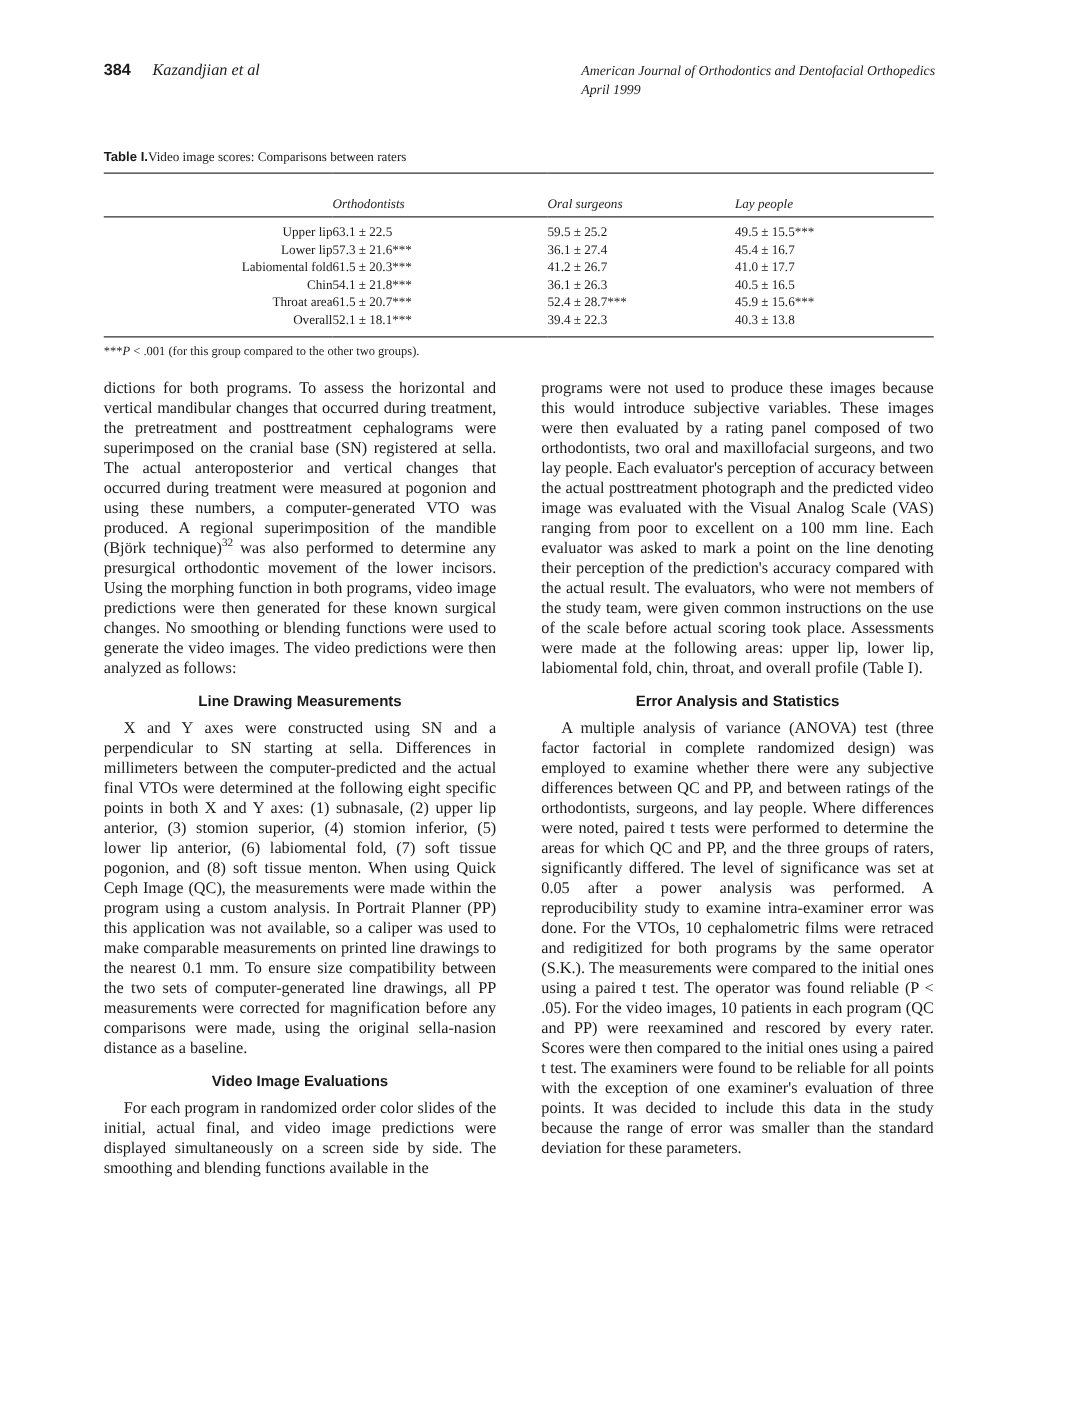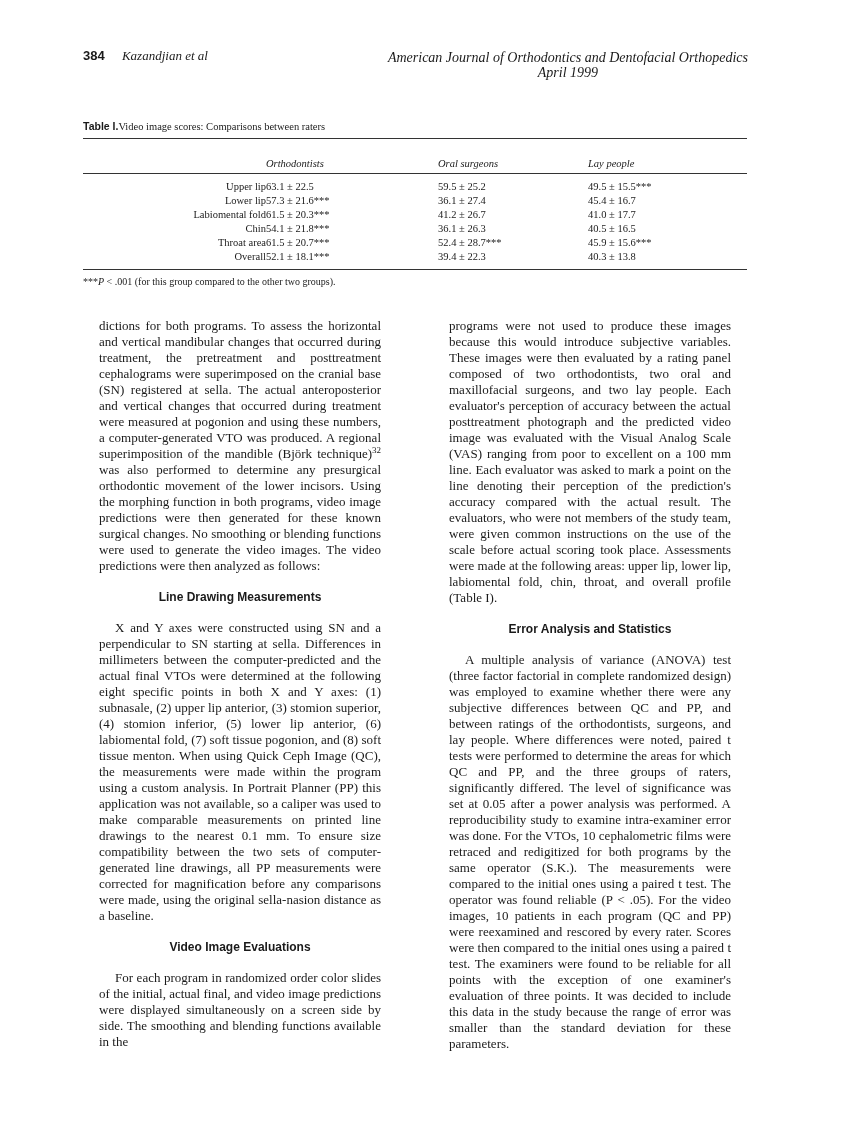--- a/index.html
+++ b/index.html
@@ -2,40 +2,40 @@
 <html><head>
 <meta charset="utf-8">
 <style>
   html, body { margin: 0; padding: 0; background: #ffffff; }
   body { width: 866px; height: 1122px; position: relative; overflow: hidden; color: #1a1a1a; }
   .page { position: absolute; left: 0; top: 0; width: 866px; height: 1122px; }
 
   .header-left { position: absolute; left: 83px; top: 48px; font-family: "Liberation Serif", serif; font-size: 13px; }
   .page-num { font-family: "Liberation Sans", sans-serif; font-weight: bold; font-size: 13px; margin-right: 14px; }
   .running-author { font-style: italic; }
-  .header-right { position: absolute; right: 118px; top: 50px; text-align: center; font-family: "Liberation Serif", serif; font-style: italic; font-size: 14px; line-height: 15px; }
+  .header-right { position: absolute; right: 118px; top: 50px; text-align: left; font-family: "Liberation Serif", serif; font-style: italic; font-size: 11px; line-height: 15px; }
 
   .table-block { position: absolute; left: 83px; top: 120px; width: 664px; }
   .table-caption { font-family: "Liberation Serif", serif; font-size: 10.5px; margin-bottom: 6px; }
   .table-caption .lbl { font-family: "Liberation Sans", sans-serif; font-weight: bold; }
   table.scores { width: 664px; border-collapse: collapse; font-family: "Liberation Serif", serif; font-size: 10.5px; }
   table.scores thead tr th { font-style: italic; font-weight: normal; text-align: left; padding: 19px 0 4px 0; border-top: 1.5px solid #333; border-bottom: 1.5px solid #333; }
   table.scores tbody td { padding: 0; line-height: 14px; }
   table.scores tbody tr:first-child td { padding-top: 6px; }
   table.scores tbody tr:last-child td { padding-bottom: 5px; border-bottom: 1.5px solid #333; }
   .c0 { width: 173px; padding-left: 10px !important; text-align: right; }
   .c1 { width: 172px; }
   .c2 { width: 150px; }
   .table-footnote { font-family: "Liberation Serif", serif; font-size: 10px; margin-top: 6px; }
   .table-footnote i { font-style: italic; }
 
   .col { position: absolute; top: 302px; width: 314px; font-family: "Liberation Serif", serif; font-size: 13px; line-height: 16px; text-align: justify; }
   .col-left { left: 83px; }
   .col-right { left: 433px; }
-  .col p { margin: 16px; }
+  .col p { margin: 0; }
   .col p.indent { text-indent: 16px; }
   .col h3 { font-family: "Liberation Sans", sans-serif; font-weight: bold; font-size: 12px; margin: 12px 0 6px 0; line-height: 14px; text-align: center; }
   sup { font-size: 9px; line-height: 0; }
 </style>
 </head>
 <body>
 
 <div class="page">
 
   <div class="header-left">

